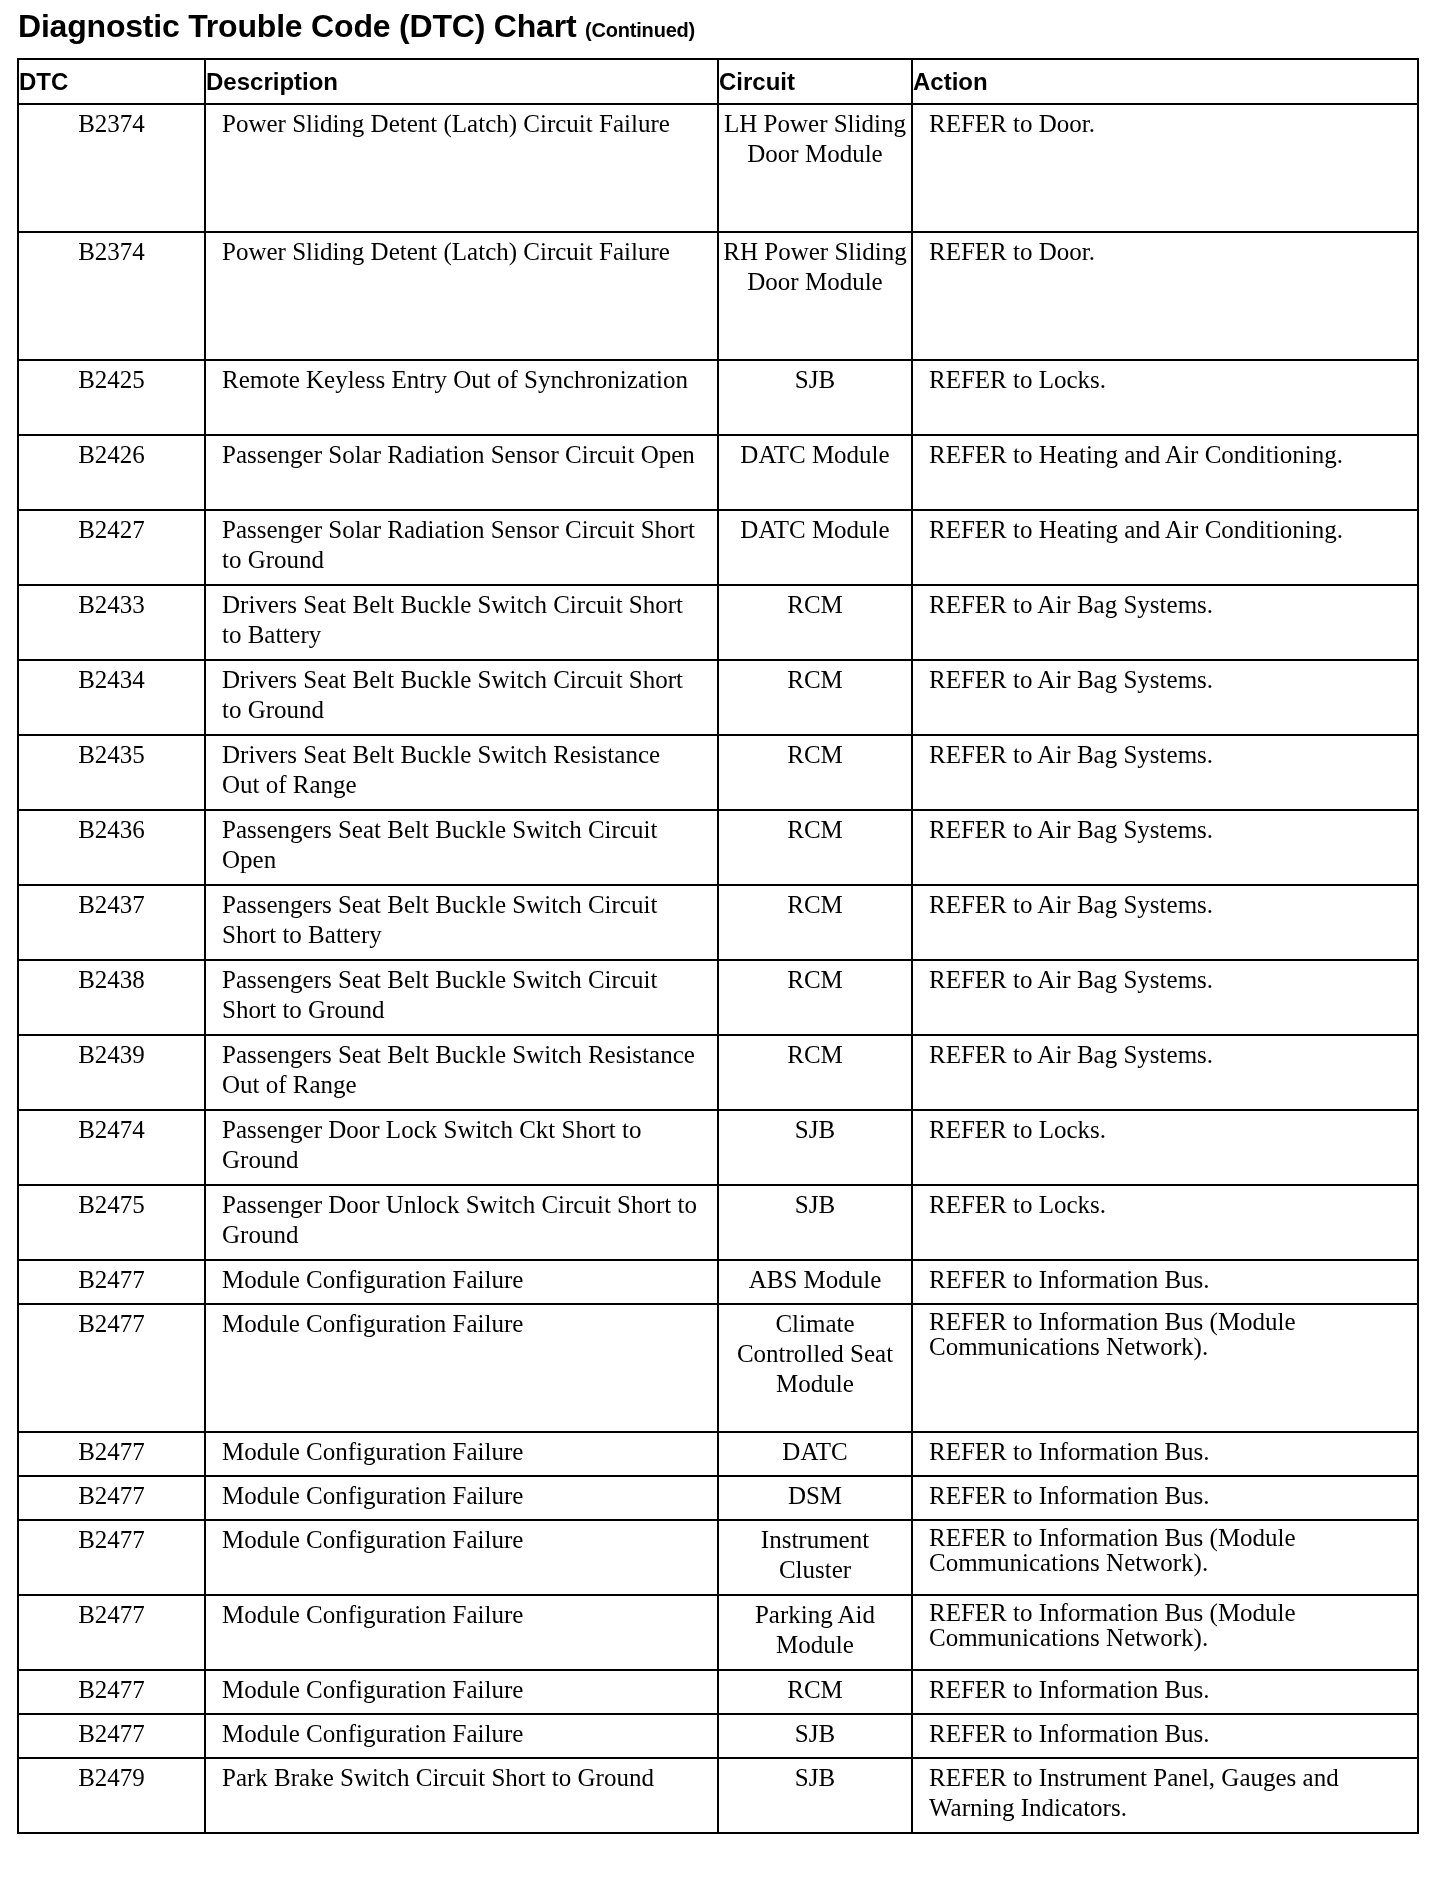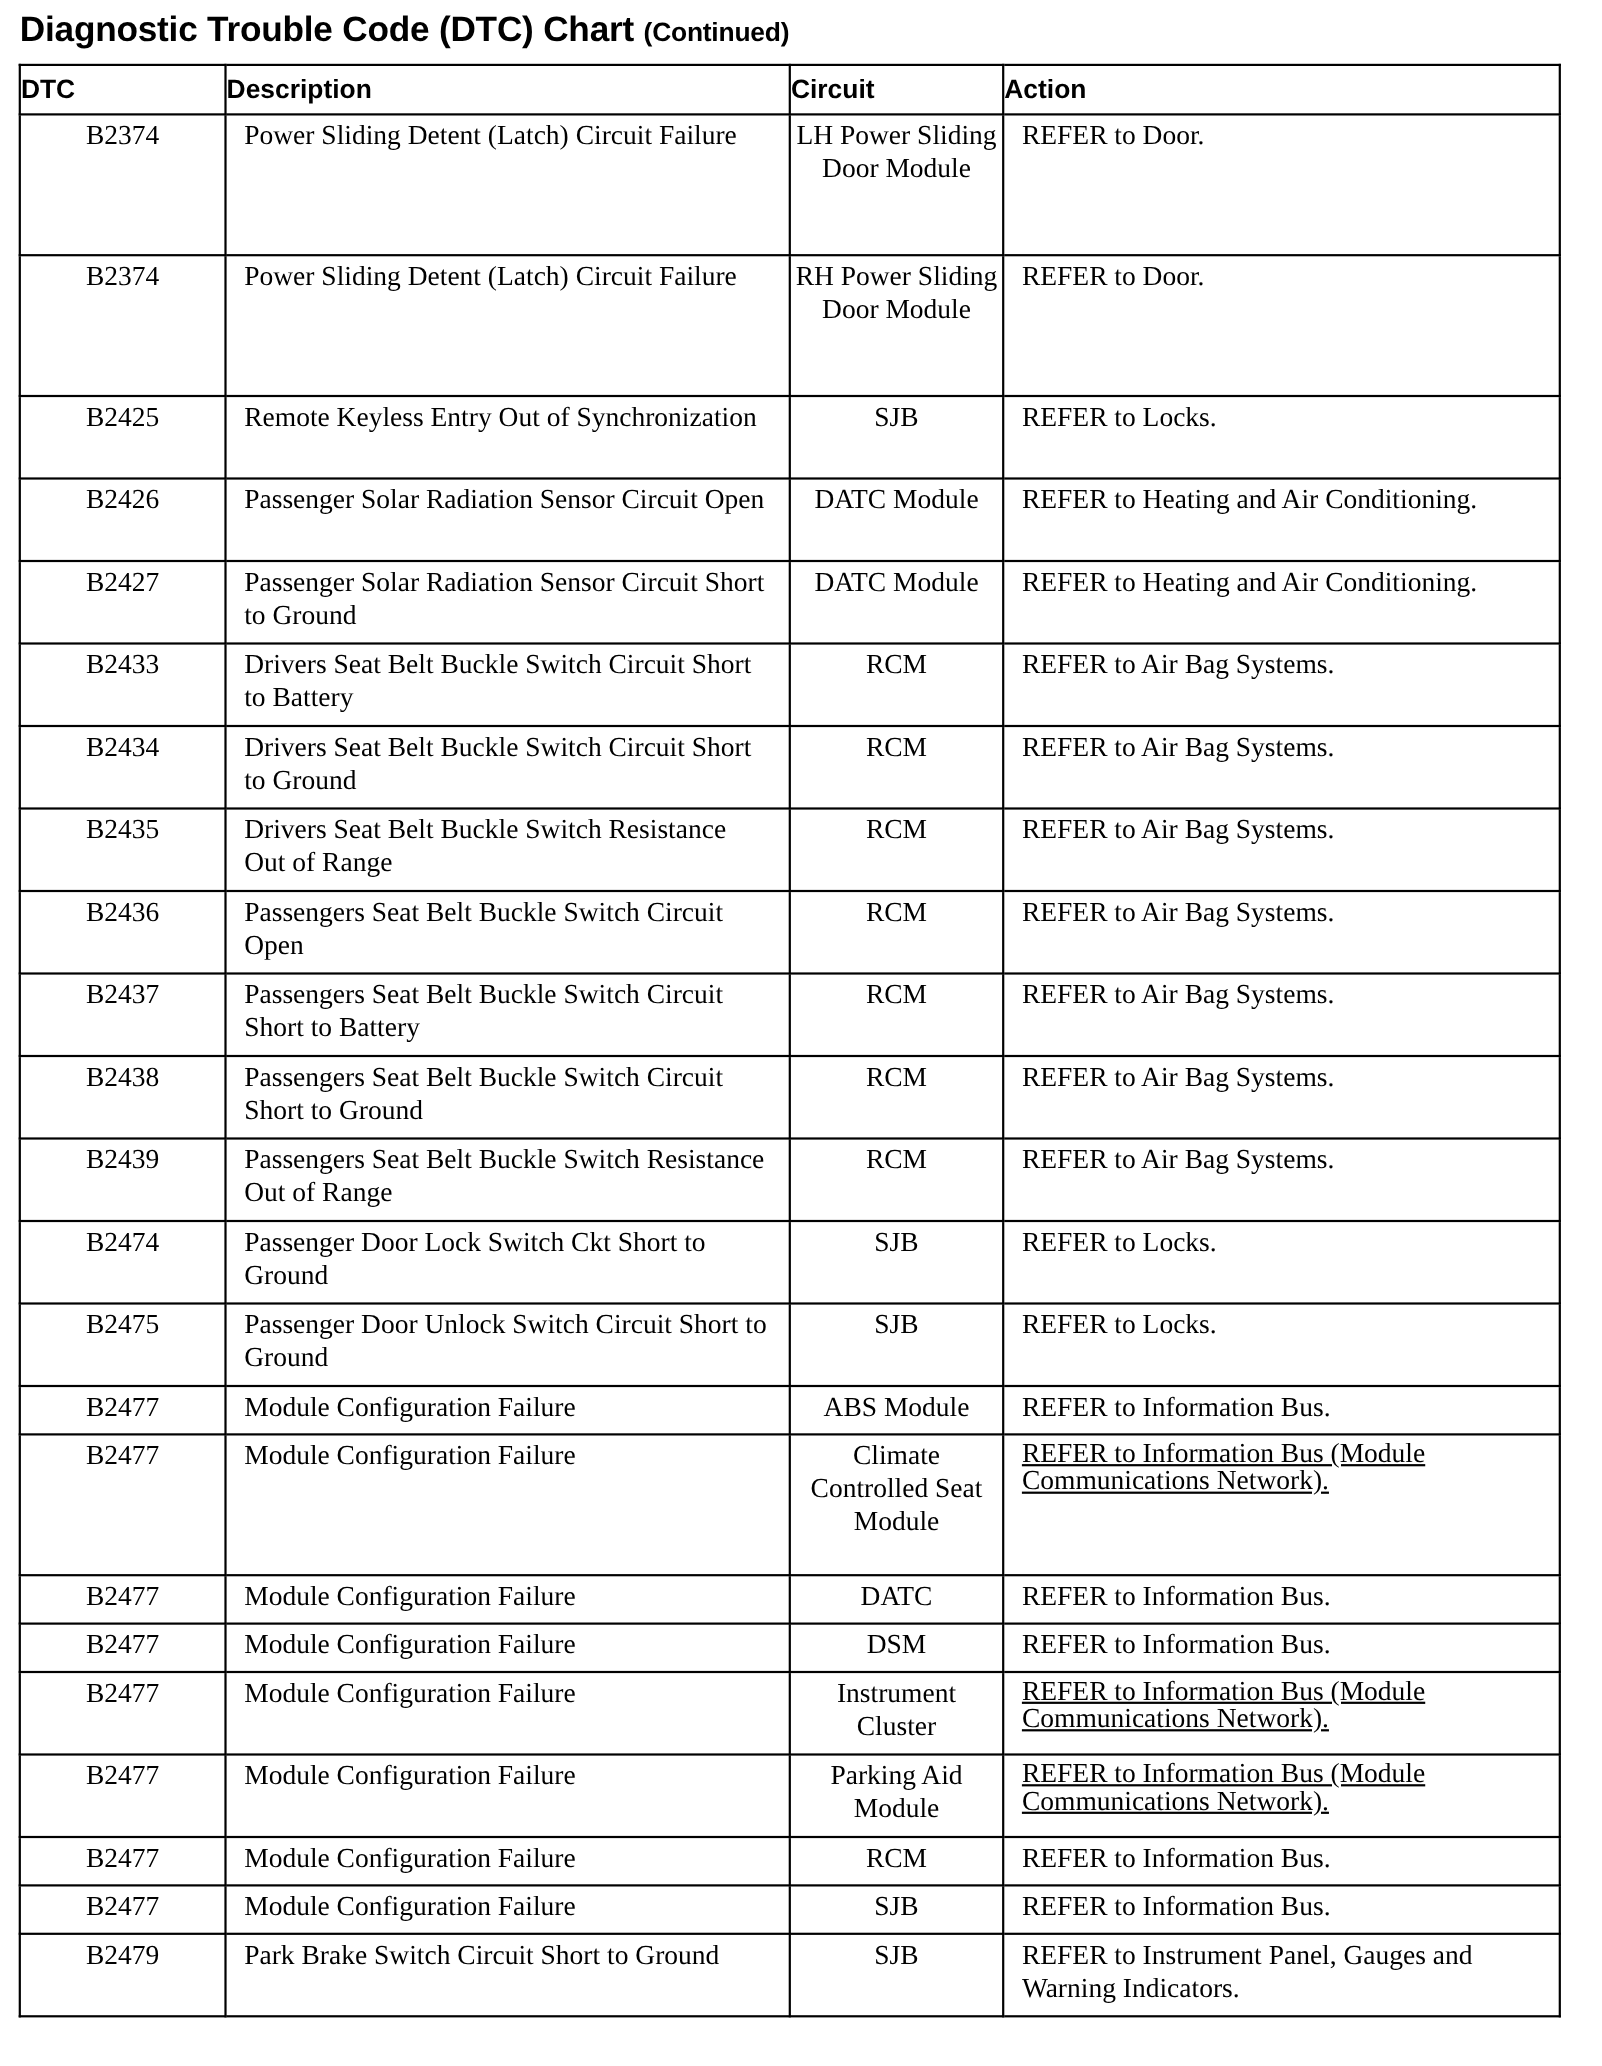--- a/index.html
+++ b/index.html
@@ -2,21 +2,21 @@
 <html><head>
 <meta charset="utf-8">
 <style>
   html, body { margin: 0; padding: 0; background: #ffffff; }
   body { width: 1456px; height: 1878px; position: relative; overflow: hidden; color: #000; }
   .title {
     position: absolute; left: 18px; top: 6px;
     font-family: "Liberation Sans", sans-serif; font-weight: bold;
     font-size: 32px; line-height: 40px; white-space: nowrap; letter-spacing: -0.2px;
   }
-  .title .sub { font-size: 24px; }
+  .title .sub { font-size: 20px; }
   table.dtc {
     position: absolute; left: 17px; top: 58px;
     width: 1400px; border-collapse: collapse; table-layout: fixed;
     border: 2.5px solid #000;
   }
   table.dtc col.c1 { width: 187px; }
   table.dtc col.c2 { width: 513px; }
   table.dtc col.c3 { width: 194px; }
   table.dtc col.c4 { width: 506px; }
   table.dtc th {
@@ -28,21 +28,21 @@
     font-family: "Liberation Serif", serif; font-size: 25px; line-height: 30px;
     vertical-align: top; border-left: 2px solid #000; border-right: 2px solid #000;
     border-top: 2.5px solid #000; border-bottom: 2.5px solid #000;
     padding: 4px 16px 0 16px; box-sizing: border-box;
   }
   table.dtc td.code { text-align: center; padding-left: 4px; padding-right: 4px; }
   table.dtc td.src { text-align: center; padding-left: 4px; padding-right: 4px; }
   tr.h3 td { height: 128px; }
   tr.h2 td { height: 75px; }
   tr.h1 td { height: 44px; }
-  td.act.tight { line-height: 25px; text-decoration: underline; }
+  td.act.tight { line-height: 25px; }
 </style>
 </head>
 <body>
 
 <div class="title">
   <span>Diagnostic Trouble Code (DTC) Chart</span>
   <span class="sub">(Continued)</span>
 </div>
 
 <table class="dtc">

